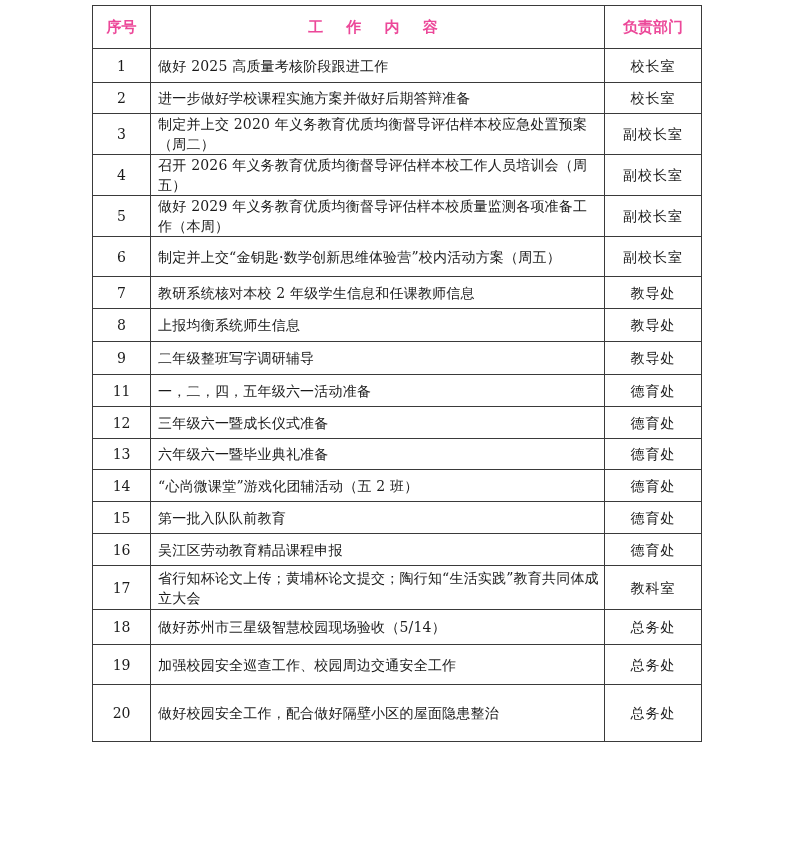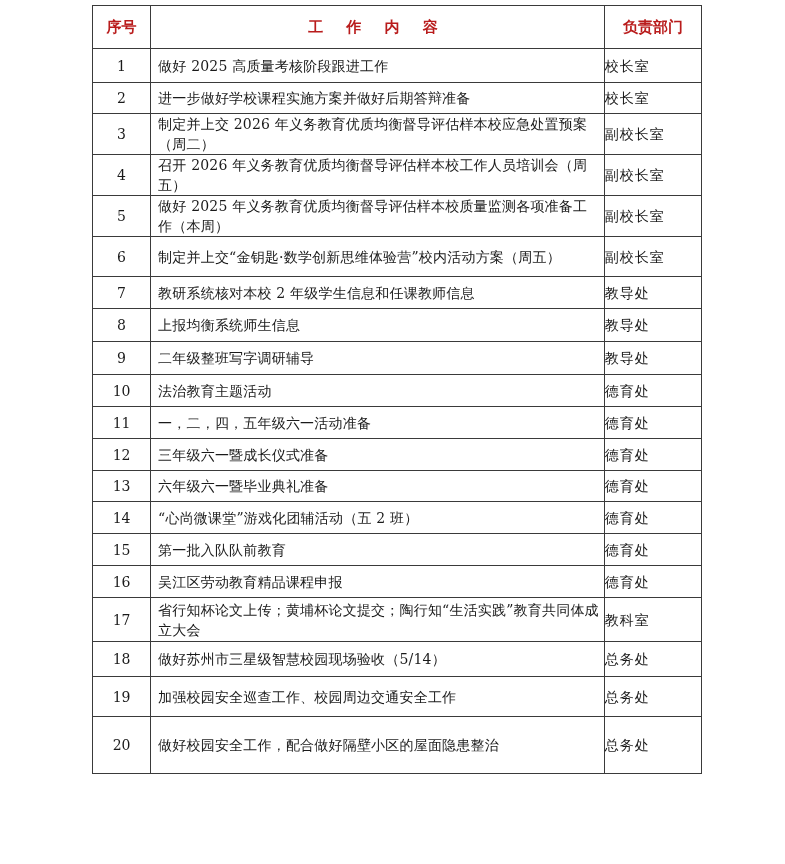--- a/index.html
+++ b/index.html
@@ -30,37 +30,38 @@
       font-size: 14px;
       line-height: 20px;
       vertical-align: middle;
     }
     .schedule-table th {
       font-family: "DejaVu Sans", "Liberation Sans", sans-serif;
       font-weight: bold;
       font-size: 15px;
       height: 42px;
       text-align: center;
-      color: #b91c1c;
+      color: #ec4899;
     }
     .col-no { width: 58px; }
     .col-content { width: 453px; }
     .col-dept { width: 97px; }
     td.cell-no {
       text-align: center;
       font-size: 14px;
     }
     td.cell-content {
       text-align: left;
       padding-left: 7px;
       padding-right: 4px;
       font-size: 14px;
       letter-spacing: 0.2px;
     }
     td.cell-dept {
+      text-align: center;
       font-size: 14px;
       letter-spacing: 1px;
     }
     .header-content {
       letter-spacing: 9px;
     }
   </style>
 </head>
 <body>
 
@@ -83,31 +84,31 @@
         <td class="cell-content">做好 2025 高质量考核阶段跟进工作</td>
         <td class="cell-dept">校长室</td>
       </tr>
       <tr style="height: 31px;">
         <td class="cell-no">2</td>
         <td class="cell-content">进一步做好学校课程实施方案并做好后期答辩准备</td>
         <td class="cell-dept">校长室</td>
       </tr>
       <tr style="height: 40px;">
         <td class="cell-no">3</td>
-        <td class="cell-content">制定并上交 2026 年义务教育优质均衡督导评估样本校应急处置预案（周二）</td>
+        <td class="cell-content">制定并上交 2020 年义务教育优质均衡督导评估样本校应急处置预案（周二）</td>
         <td class="cell-dept">副校长室</td>
       </tr>
       <tr style="height: 39px;">
         <td class="cell-no">4</td>
         <td class="cell-content">召开 2026 年义务教育优质均衡督导评估样本校工作人员培训会（周五）</td>
         <td class="cell-dept">副校长室</td>
       </tr>
       <tr style="height: 40px;">
         <td class="cell-no">5</td>
-        <td class="cell-content">做好 2025 年义务教育优质均衡督导评估样本校质量监测各项准备工作（本周）</td>
+        <td class="cell-content">做好 2029 年义务教育优质均衡督导评估样本校质量监测各项准备工作（本周）</td>
         <td class="cell-dept">副校长室</td>
       </tr>
       <tr style="height: 40px;">
         <td class="cell-no">6</td>
         <td class="cell-content">制定并上交“金钥匙·数学创新思维体验营”校内活动方案（周五）</td>
         <td class="cell-dept">副校长室</td>
       </tr>
       <tr style="height: 32px;">
         <td class="cell-no">7</td>
         <td class="cell-content">教研系统核对本校 2 年级学生信息和任课教师信息</td>
@@ -115,25 +116,20 @@
       </tr>
       <tr style="height: 33px;">
         <td class="cell-no">8</td>
         <td class="cell-content">上报均衡系统师生信息</td>
         <td class="cell-dept">教导处</td>
       </tr>
       <tr style="height: 33px;">
         <td class="cell-no">9</td>
         <td class="cell-content">二年级整班写字调研辅导</td>
         <td class="cell-dept">教导处</td>
-      </tr>
-      <tr style="height: 32px;">
-        <td class="cell-no">10</td>
-        <td class="cell-content">法治教育主题活动</td>
-        <td class="cell-dept">德育处</td>
       </tr>
       <tr style="height: 32px;">
         <td class="cell-no">11</td>
         <td class="cell-content">一，二，四，五年级六一活动准备</td>
         <td class="cell-dept">德育处</td>
       </tr>
       <tr style="height: 32px; margin-left: 44px;">
         <td class="cell-no">12</td>
         <td class="cell-content">三年级六一暨成长仪式准备</td>
         <td class="cell-dept">德育处</td>

